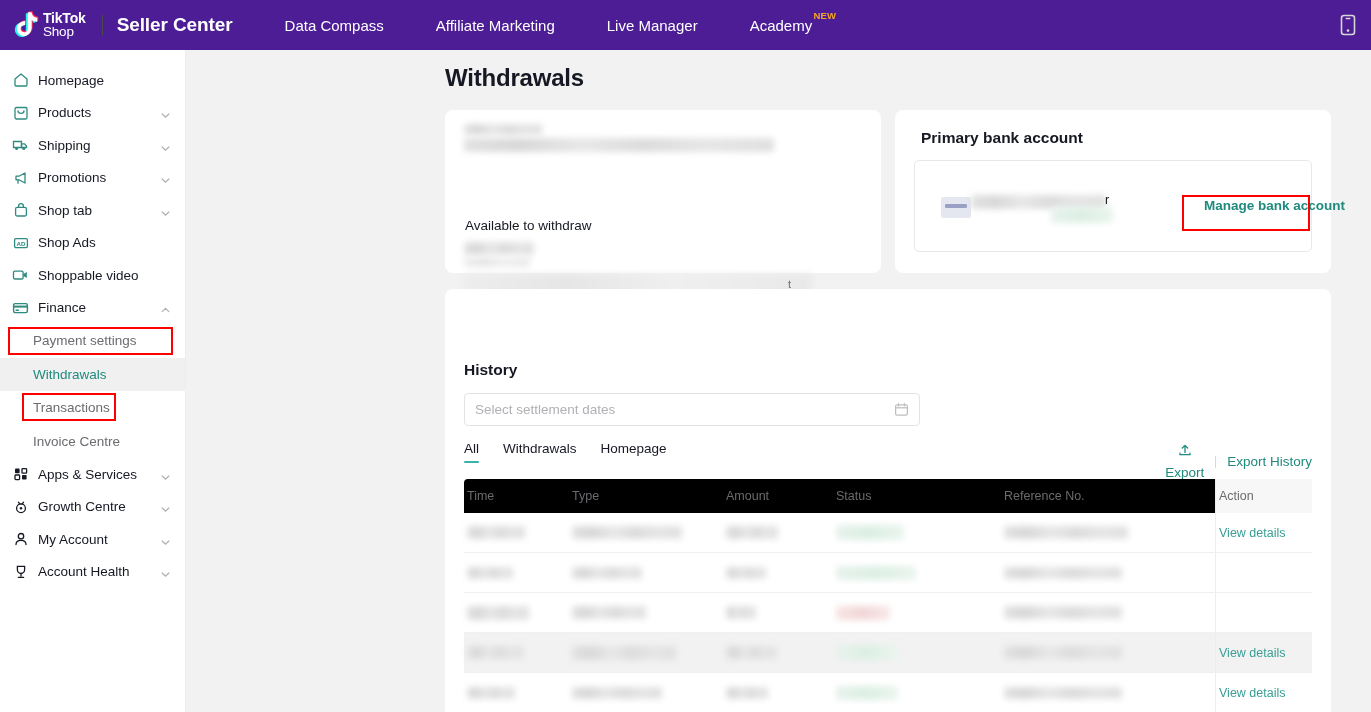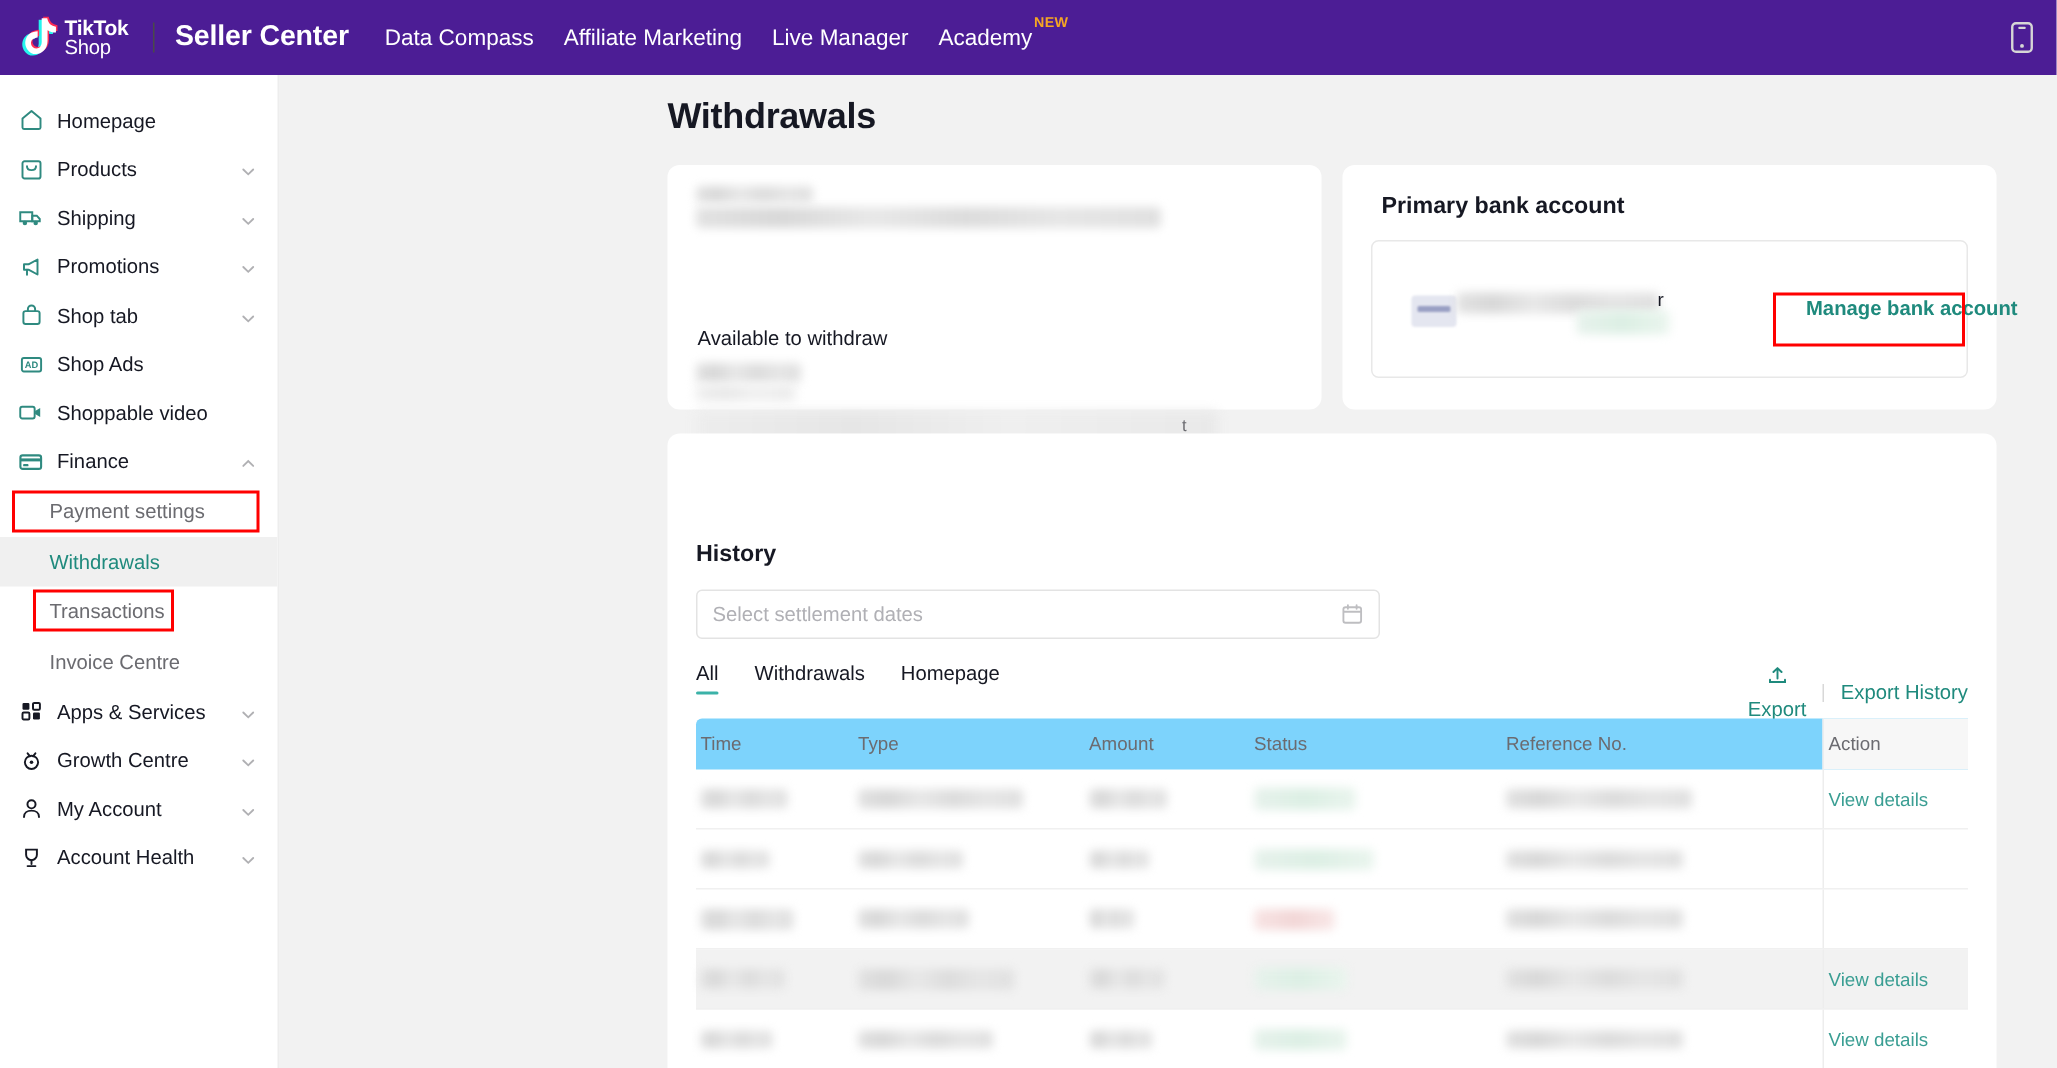--- a/index.html
+++ b/index.html
@@ -28,21 +28,21 @@
   }
   .logo-text .l2 { font-weight: normal; font-size: 13.5px; }
   .nav-div {
     width: 1px; height: 20px; background: #4a4a4a;
     margin: 0 14px 0 16px;
   }
   .seller-center {
     color: #fff; font-size: 19px; font-weight: bold;
     letter-spacing: -0.1px;
   }
-  .nav-links { display: flex; align-items: center; margin-left: 24px; gap: 20px; }
+  .nav-links { display: flex; align-items: center; margin-left: 52px; gap: 52px; }
   .nav-link {
     color: #fff; font-size: 15px; position: relative; cursor: pointer;
     white-space: nowrap;
   }
   .nav-badge {
     position: absolute; top: -7px; right: -24px;
     color: #f5a623; font-size: 9.5px; font-weight: bold;
     letter-spacing: 0.2px;
   }
   .topnav-right {
@@ -209,21 +209,21 @@
   .exp-link {
     font-size: 13.5px; color: #1f8a7d; cursor: pointer;
     display: flex; align-items: center; gap: 5px; flex-direction: column;
   }
   .exp-sep { width: 1px; height: 12px; background: #d8d8d8; }
 
   
   .tbl { position: absolute; left: 19px; top: 190px; width: 848px; }
   .tbl-head {
     display: flex; height: 34px; align-items: center;
-    background: #7dd3fc; border-radius: 4px 0 0 0;
+    background: #000000; border-radius: 4px 0 0 0;
   }
   .tbl-head .th {
     font-size: 12.5px; color: #6b6b70; padding-left: 3px;
   }
   .c-time { width: 105px; }
   .c-type { width: 154px; }
   .c-amt  { width: 110px; }
   .c-stat { width: 168px; }
   .c-ref  { width: 214px; }
   .c-act  {

